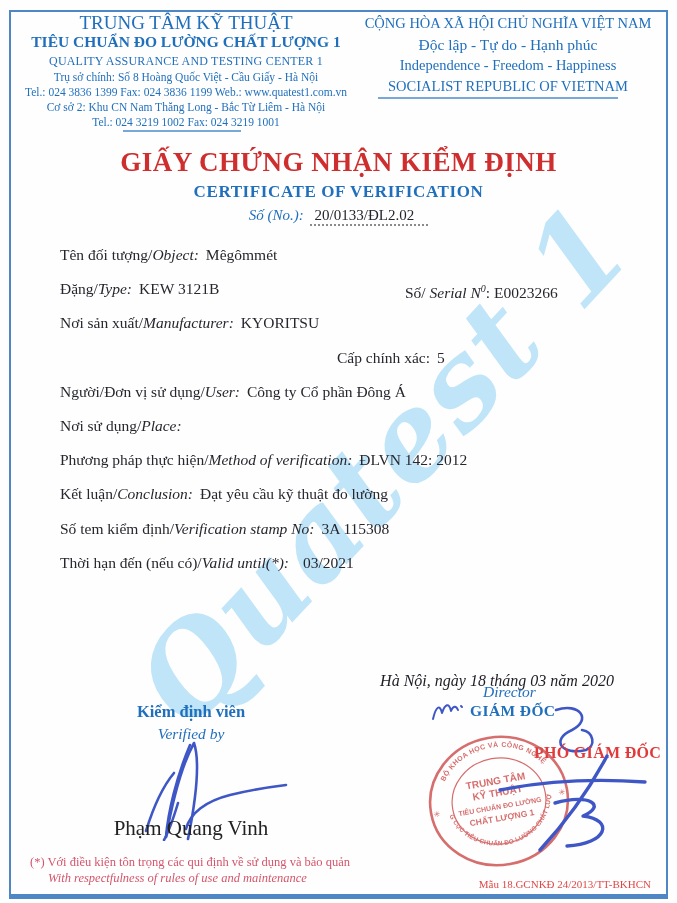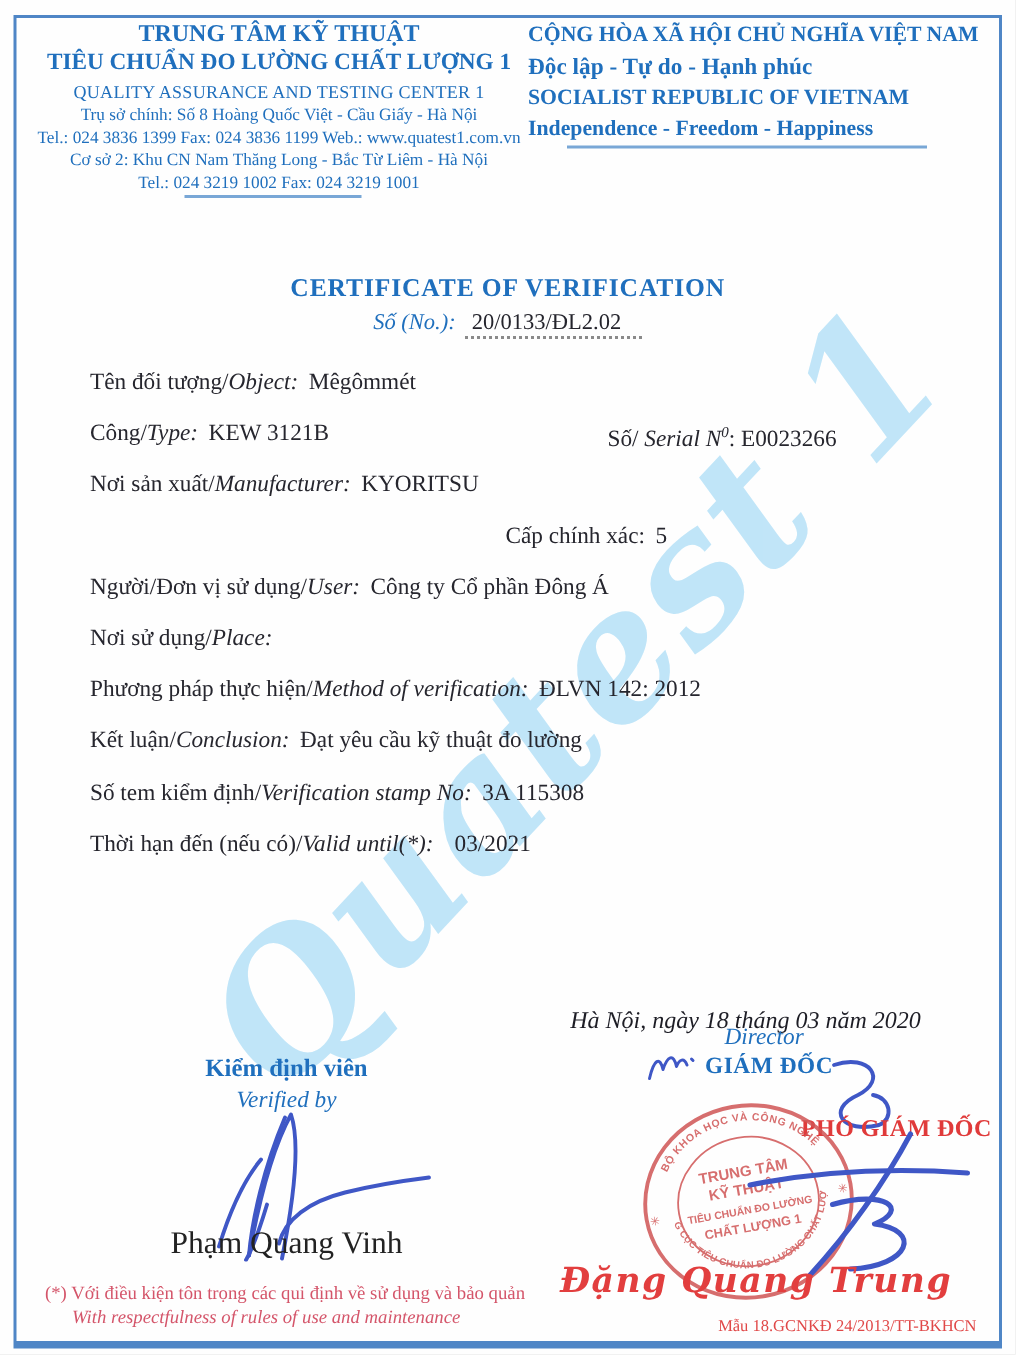--- a/index.html
+++ b/index.html
@@ -12,26 +12,26 @@
     border:2px solid var(--border-blue,#4f86c6);border-bottom-width:5px;pointer-events:none;}
 
   
   .watermark{position:absolute;left:55px;top:398px;width:650px;text-align:center;
     font-family:"DejaVu Serif",serif;font-style:italic;font-weight:bold;
     font-size:118px;letter-spacing:2px;color:var(--watermark-blue,#a9dcf6);opacity:.72;
     transform:rotate(-47deg);transform-origin:50% 50%;white-space:nowrap;pointer-events:none;}
 
   
   .hdr-left{position:absolute;left:18px;top:13px;width:336px;text-align:center;color:var(--header-blue,#1f6fbd);}
-  .hl1{font-weight:bold;font-size:16px;line-height:19px;}
+  .hl1{font-weight:normal;font-size:19px;line-height:19px;}
   .hl2{font-weight:bold;font-size:15.5px;line-height:20px;}
   .hl3{font-size:12px;line-height:18px;letter-spacing:.2px;}
   .hls{font-size:11.5px;line-height:15px;}
-  .hdr-right{position:absolute;left:352px;top:13px;width:312px;text-align:left;
-    color:var(--header-blue,#1f6fbd);font-weight:bold;}
+  .hdr-right{position:absolute;left:352px;top:13px;width:312px;text-align:center;
+    color:var(--header-blue,#1f6fbd);font-weight:normal;}
   .hr1{font-size:14.5px;line-height:21px;}
   .hr2{font-size:15.5px;line-height:21px;}
   .hr3{font-size:14.5px;line-height:21px;}
   .uline{position:absolute;height:2px;background:#79a7d6;}
   .ul-left{left:123px;top:130px;width:118px;}
   .ul-right{left:378px;top:97px;width:240px;}
 
   
   .title-vi{position:absolute;top:147px;left:0;width:100%;text-align:center;
     color:var(--title-red,#cf2e2e);font-weight:bold;font-size:27px;letter-spacing:.5px;}
@@ -100,37 +100,38 @@
     <div class="hls">Trụ sở chính: Số 8 Hoàng Quốc Việt - Cầu Giấy - Hà Nội</div>
     <div class="hls">Tel.: 024 3836 1399 Fax: 024 3836 1199 Web.: www.quatest1.com.vn</div>
     <div class="hls">Cơ sở 2: Khu CN Nam Thăng Long - Bắc Từ Liêm - Hà Nội</div>
     <div class="hls">Tel.: 024 3219 1002  Fax: 024 3219 1001</div>
   </div>
   <div class="uline ul-left"></div>
 
   <div class="hdr-right">
     <div class="hr1">CỘNG HÒA XÃ HỘI CHỦ NGHĨA VIỆT NAM</div>
     <div class="hr2">Độc lập - Tự do - Hạnh phúc</div>
+    <div class="hr3">Independence - Freedom - Happiness</div>
     <div class="hr3">SOCIALIST REPUBLIC OF VIETNAM</div>
-    <div class="hr3">Independence - Freedom - Happiness</div>
   </div>
   <div class="uline ul-right"></div>
 
+  <div class="title-vi">GIẤY CHỨNG NHẬN KIỂM ĐỊNH</div>
   <div class="title-en">CERTIFICATE OF VERIFICATION</div>
   <div class="no-line">
     <span class="no-label">Số (No.):</span>
     <span class="no-value">20/0133/ĐL2.02</span>
   </div>
 
   <div class="fields">
     <div class="row">
       <span>Tên đối tượng/</span><span class="en">Object:</span><span class="val">Mêgômmét</span>
     </div>
     <div class="row">
-      <span>Công/</span><span class="en">Type:</span><span class="val">KEW 3121B</span>
+      <span>Đặng/</span><span class="en">Type:</span><span class="val">KEW 3121B</span>
       <span class="serial"><span>Số/ </span><span class="en">Serial N</span><sup class="en">0</sup><span>: E0023266</span></span>
     </div>
     <div class="row">
       <span>Nơi sản xuất/</span><span class="en">Manufacturer:</span><span class="val">KYORITSU</span>
     </div>
     <div class="row row-accuracy">
       <span>Cấp chính xác:</span><span class="val">5</span>
     </div>
     <div class="row">
       <span>Người/Đơn vị sử dụng/</span><span class="en">User:</span><span class="val">Công ty Cổ phần Đông Á</span>
@@ -194,18 +195,17 @@
     <text x="75" y="78" text-anchor="middle" font-size="7" font-weight="bold">TIÊU CHUẨN ĐO LƯỜNG</text>
     <text x="75" y="90" text-anchor="middle" font-size="8.5" font-weight="bold">CHẤT LƯỢNG 1</text>
   </svg>
 
   <svg class="sig dir-sig" width="160" height="110" viewBox="0 0 160 110">
     <path d="M 5 42 C 45 34, 95 30, 150 34"></path>
     <path d="M 112 8 C 95 40, 70 75, 45 102"></path>
     <path d="M 60 55 C 95 45, 112 58, 88 68 C 120 72, 112 96, 72 98"></path>
   </svg>
 
-  <div class="name-right">Đặng Quang Trung</div>
 
   <div class="footnote1">(*) Với điều kiện tôn trọng các qui định về sử dụng và bảo quản</div>
   <div class="footnote2">With respectfulness of rules of use and maintenance</div>
   <div class="form-ref">Mẫu 18.GCNKĐ  24/2013/TT-BKHCN</div>
 </div>
 
 </body></html>

